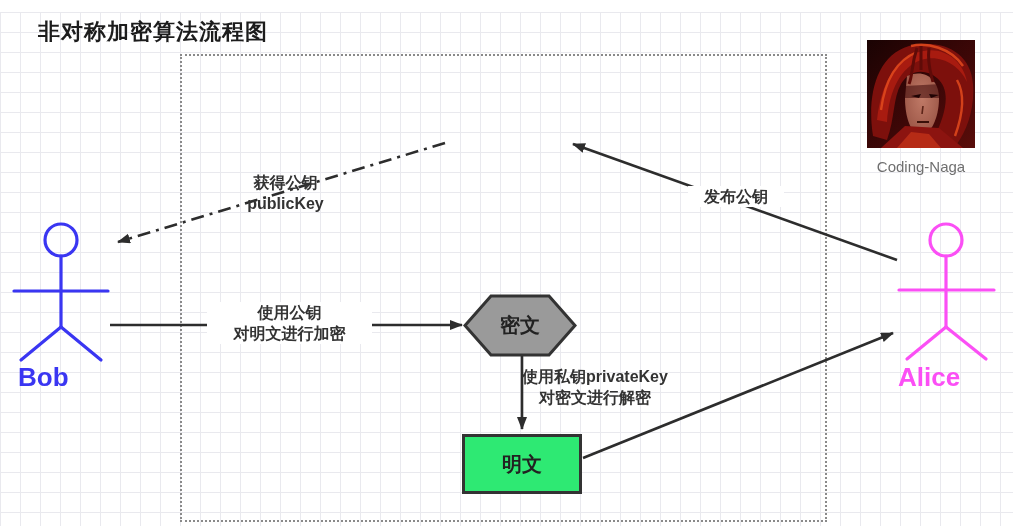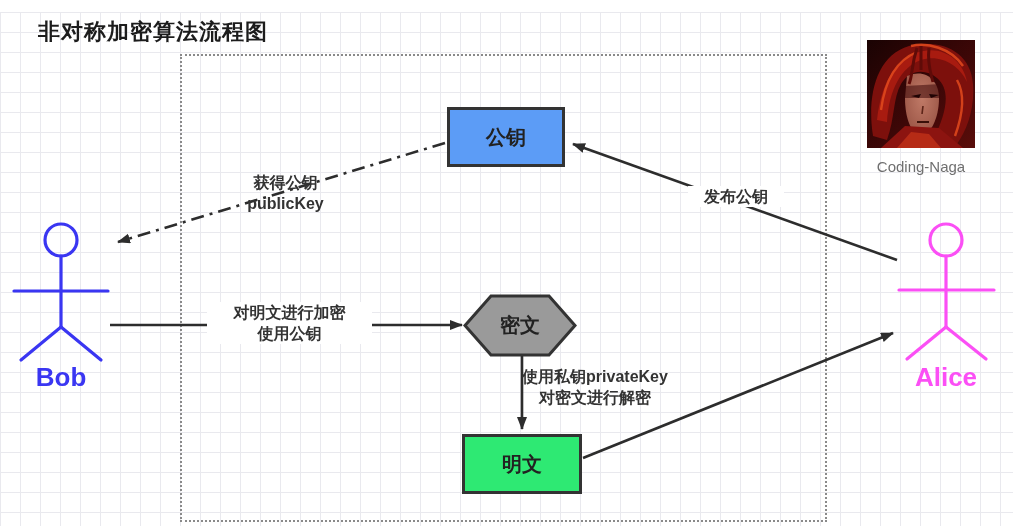--- a/index.html
+++ b/index.html
@@ -47,21 +47,21 @@
     position:absolute;
     font-size:16px;font-weight:700;color:#333;
     text-align:center;line-height:21px;
   }
   .edge-label.on-line{background:#ffffff;padding:0 3px;}
   .lbl-obtain{left:203px;top:160px;width:165px;}
   .lbl-publish{left:688px;top:174px;width:90px;}
   .lbl-encrypt{left:207px;top:290px;width:165px;background:#ffffff;}
   .lbl-decrypt{left:500px;top:354px;width:190px;}
   .actor-label{
-    position:absolute;font-size:26px;font-weight:700;text-align:center;
+    position:absolute;font-size:26px;font-weight:700;text-align:left;
   }
   .actor-label.bob{left:18px;top:350px;width:86px;color:#3a36f2;}
   .actor-label.alice{left:898px;top:350px;width:96px;color:#fb4ff5;}
   .avatar{
     position:absolute;left:867px;top:28px;width:108px;height:108px;
     overflow:hidden;
   }
   .avatar-caption{
     position:absolute;left:852px;top:146px;width:138px;
     text-align:center;font-size:15px;color:#6f6f6f;
@@ -110,32 +110,31 @@
 
     <g stroke="#fb4ff5" stroke-width="3.2" fill="none" stroke-linecap="round">
       <circle cx="946" cy="228" r="16"></circle>
       <line x1="946" y1="244" x2="946" y2="315"></line>
       <line x1="899" y1="278" x2="994" y2="278"></line>
       <line x1="946" y1="315" x2="907" y2="347"></line>
       <line x1="946" y1="315" x2="986" y2="347"></line>
     </g>
   </svg>
 
-  <div class="node public-key">公钥</div>
   <div class="hex-label">密文</div>
   <div class="node plain-text">明文</div>
 
   <div class="edge-label lbl-obtain">
     <span style="display:block">获得公钥</span>
     <span style="display:block">publicKey</span>
   </div>
   <div class="edge-label on-line lbl-publish">发布公钥</div>
   <div class="edge-label lbl-encrypt">
+    <span style="display:block">使用公钥</span>
     <span style="display:block">对明文进行加密</span>
-    <span style="display:block">使用公钥</span>
   </div>
   <div class="edge-label lbl-decrypt">
     <span style="display:block">使用私钥privateKey</span>
     <span style="display:block">对密文进行解密</span>
   </div>
 
   <div class="actor-label bob">Bob</div>
   <div class="actor-label alice">Alice</div>
 
   <div class="avatar">

